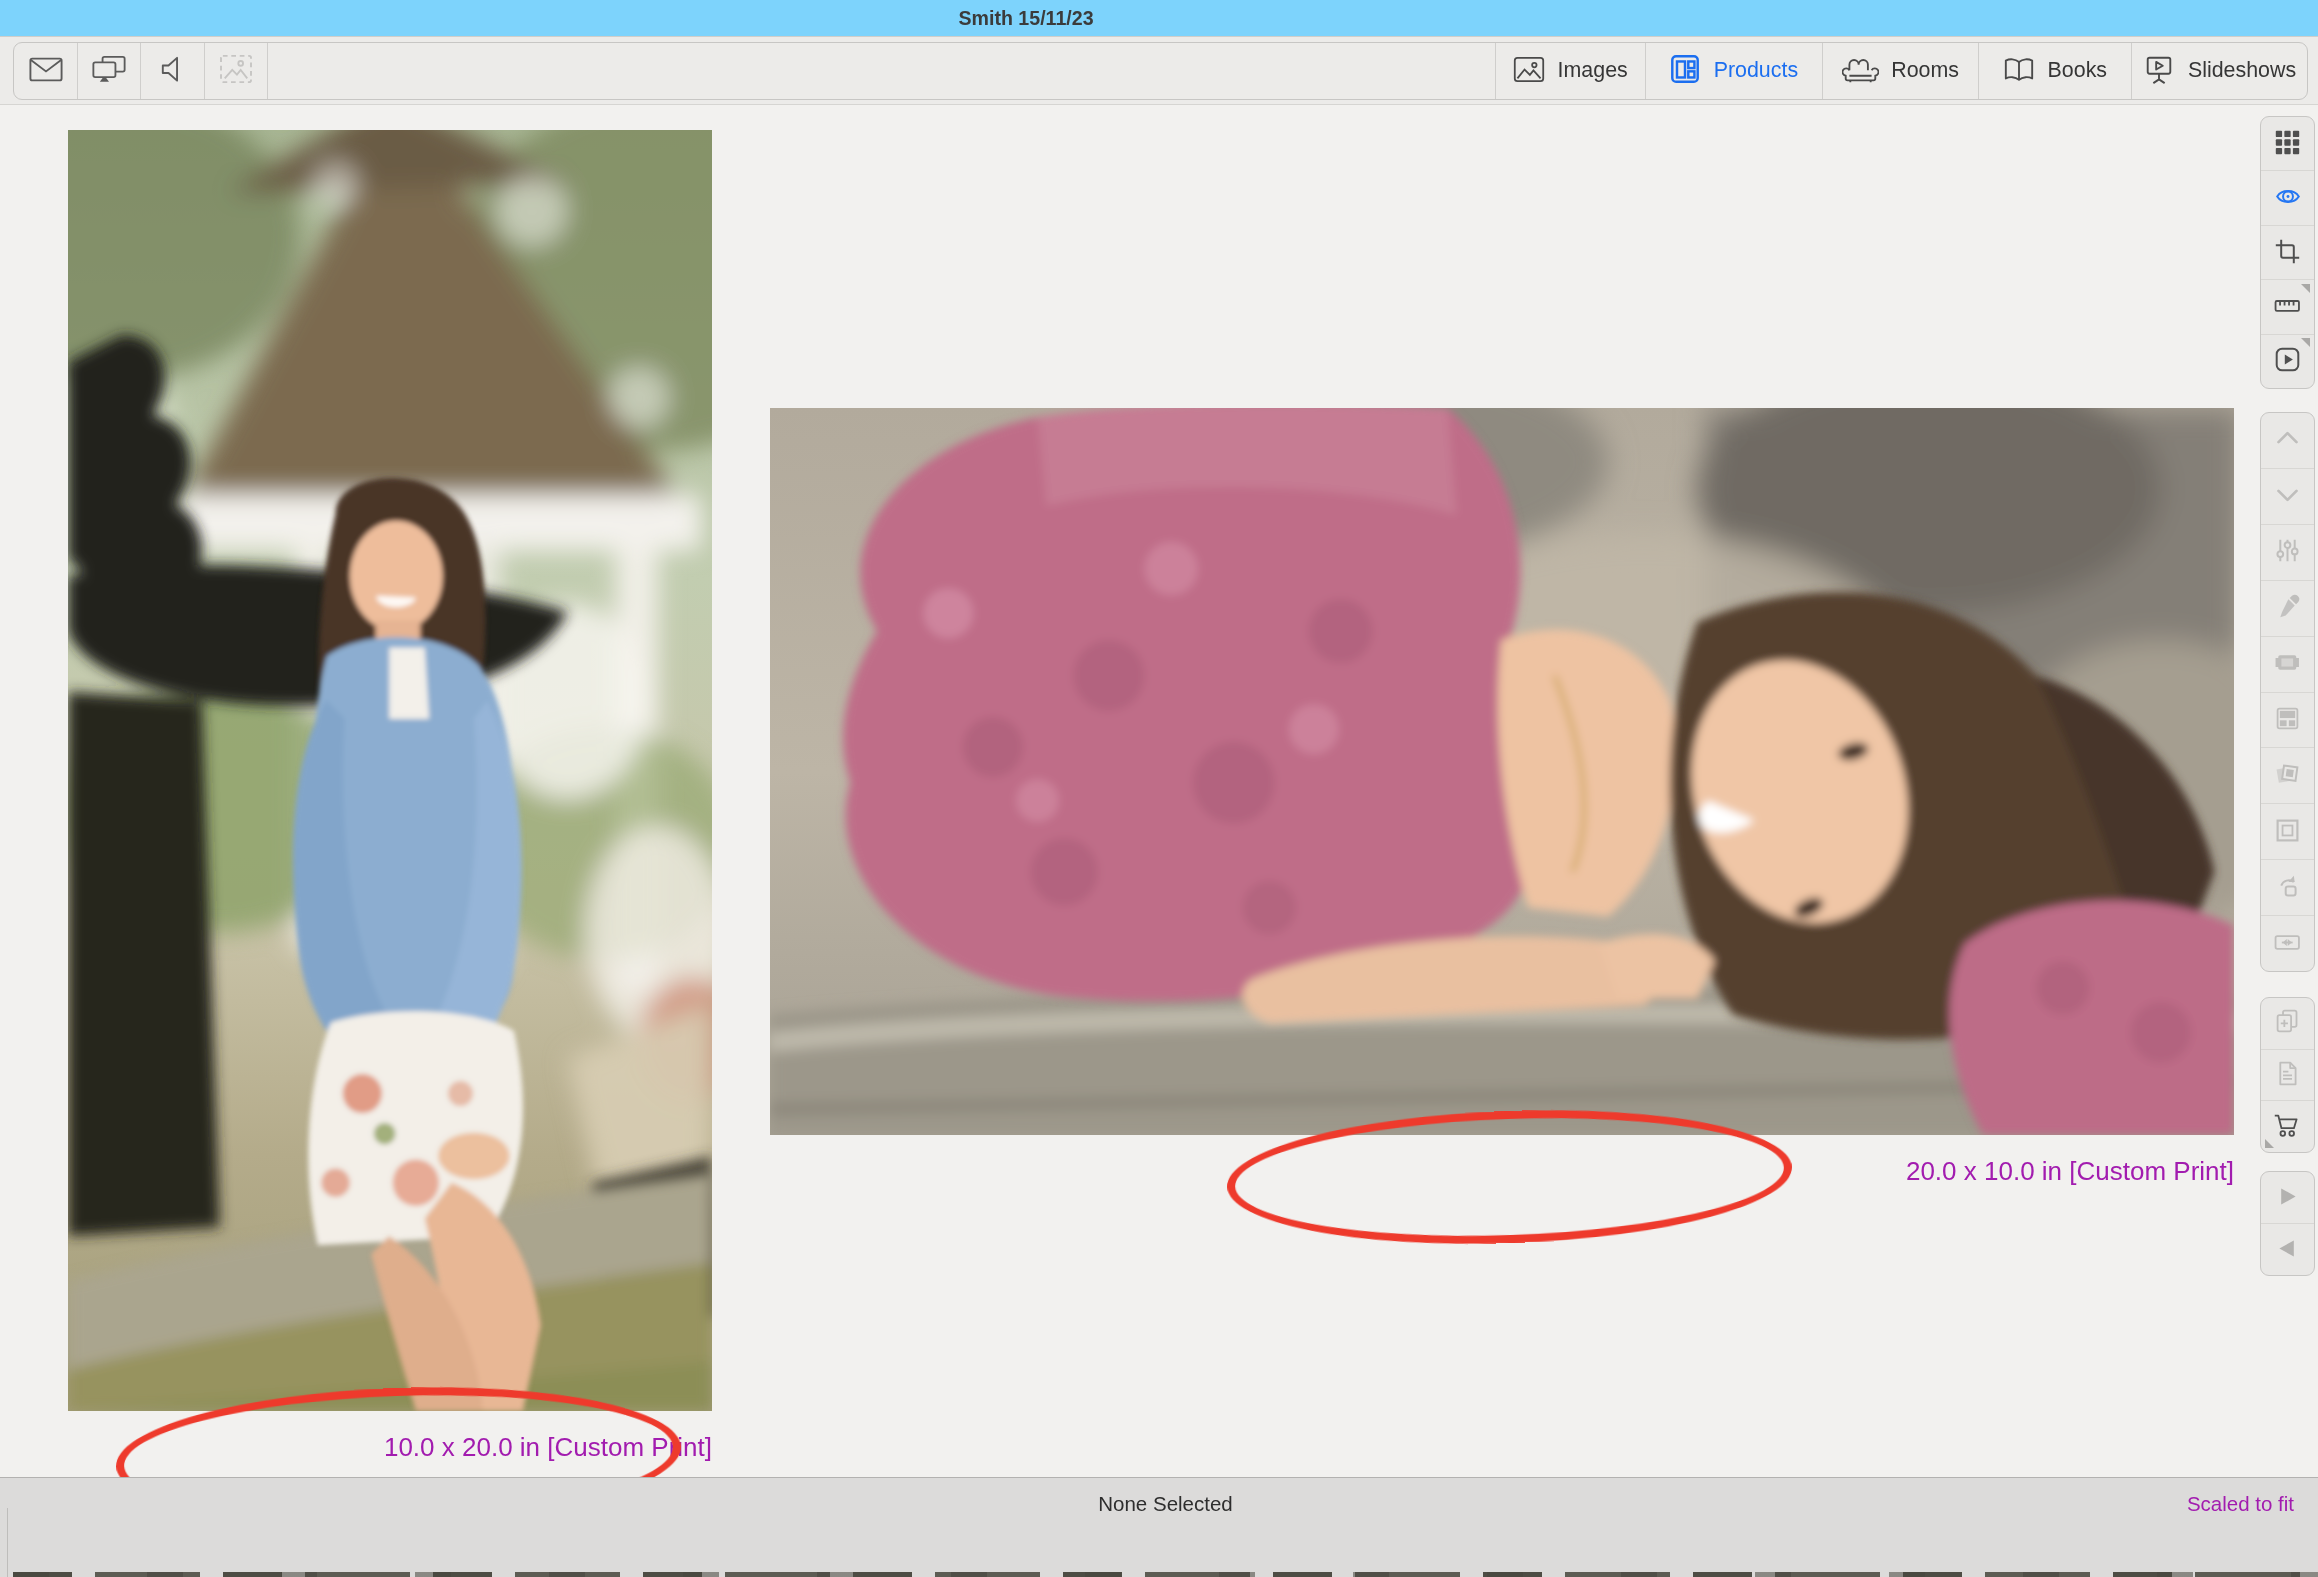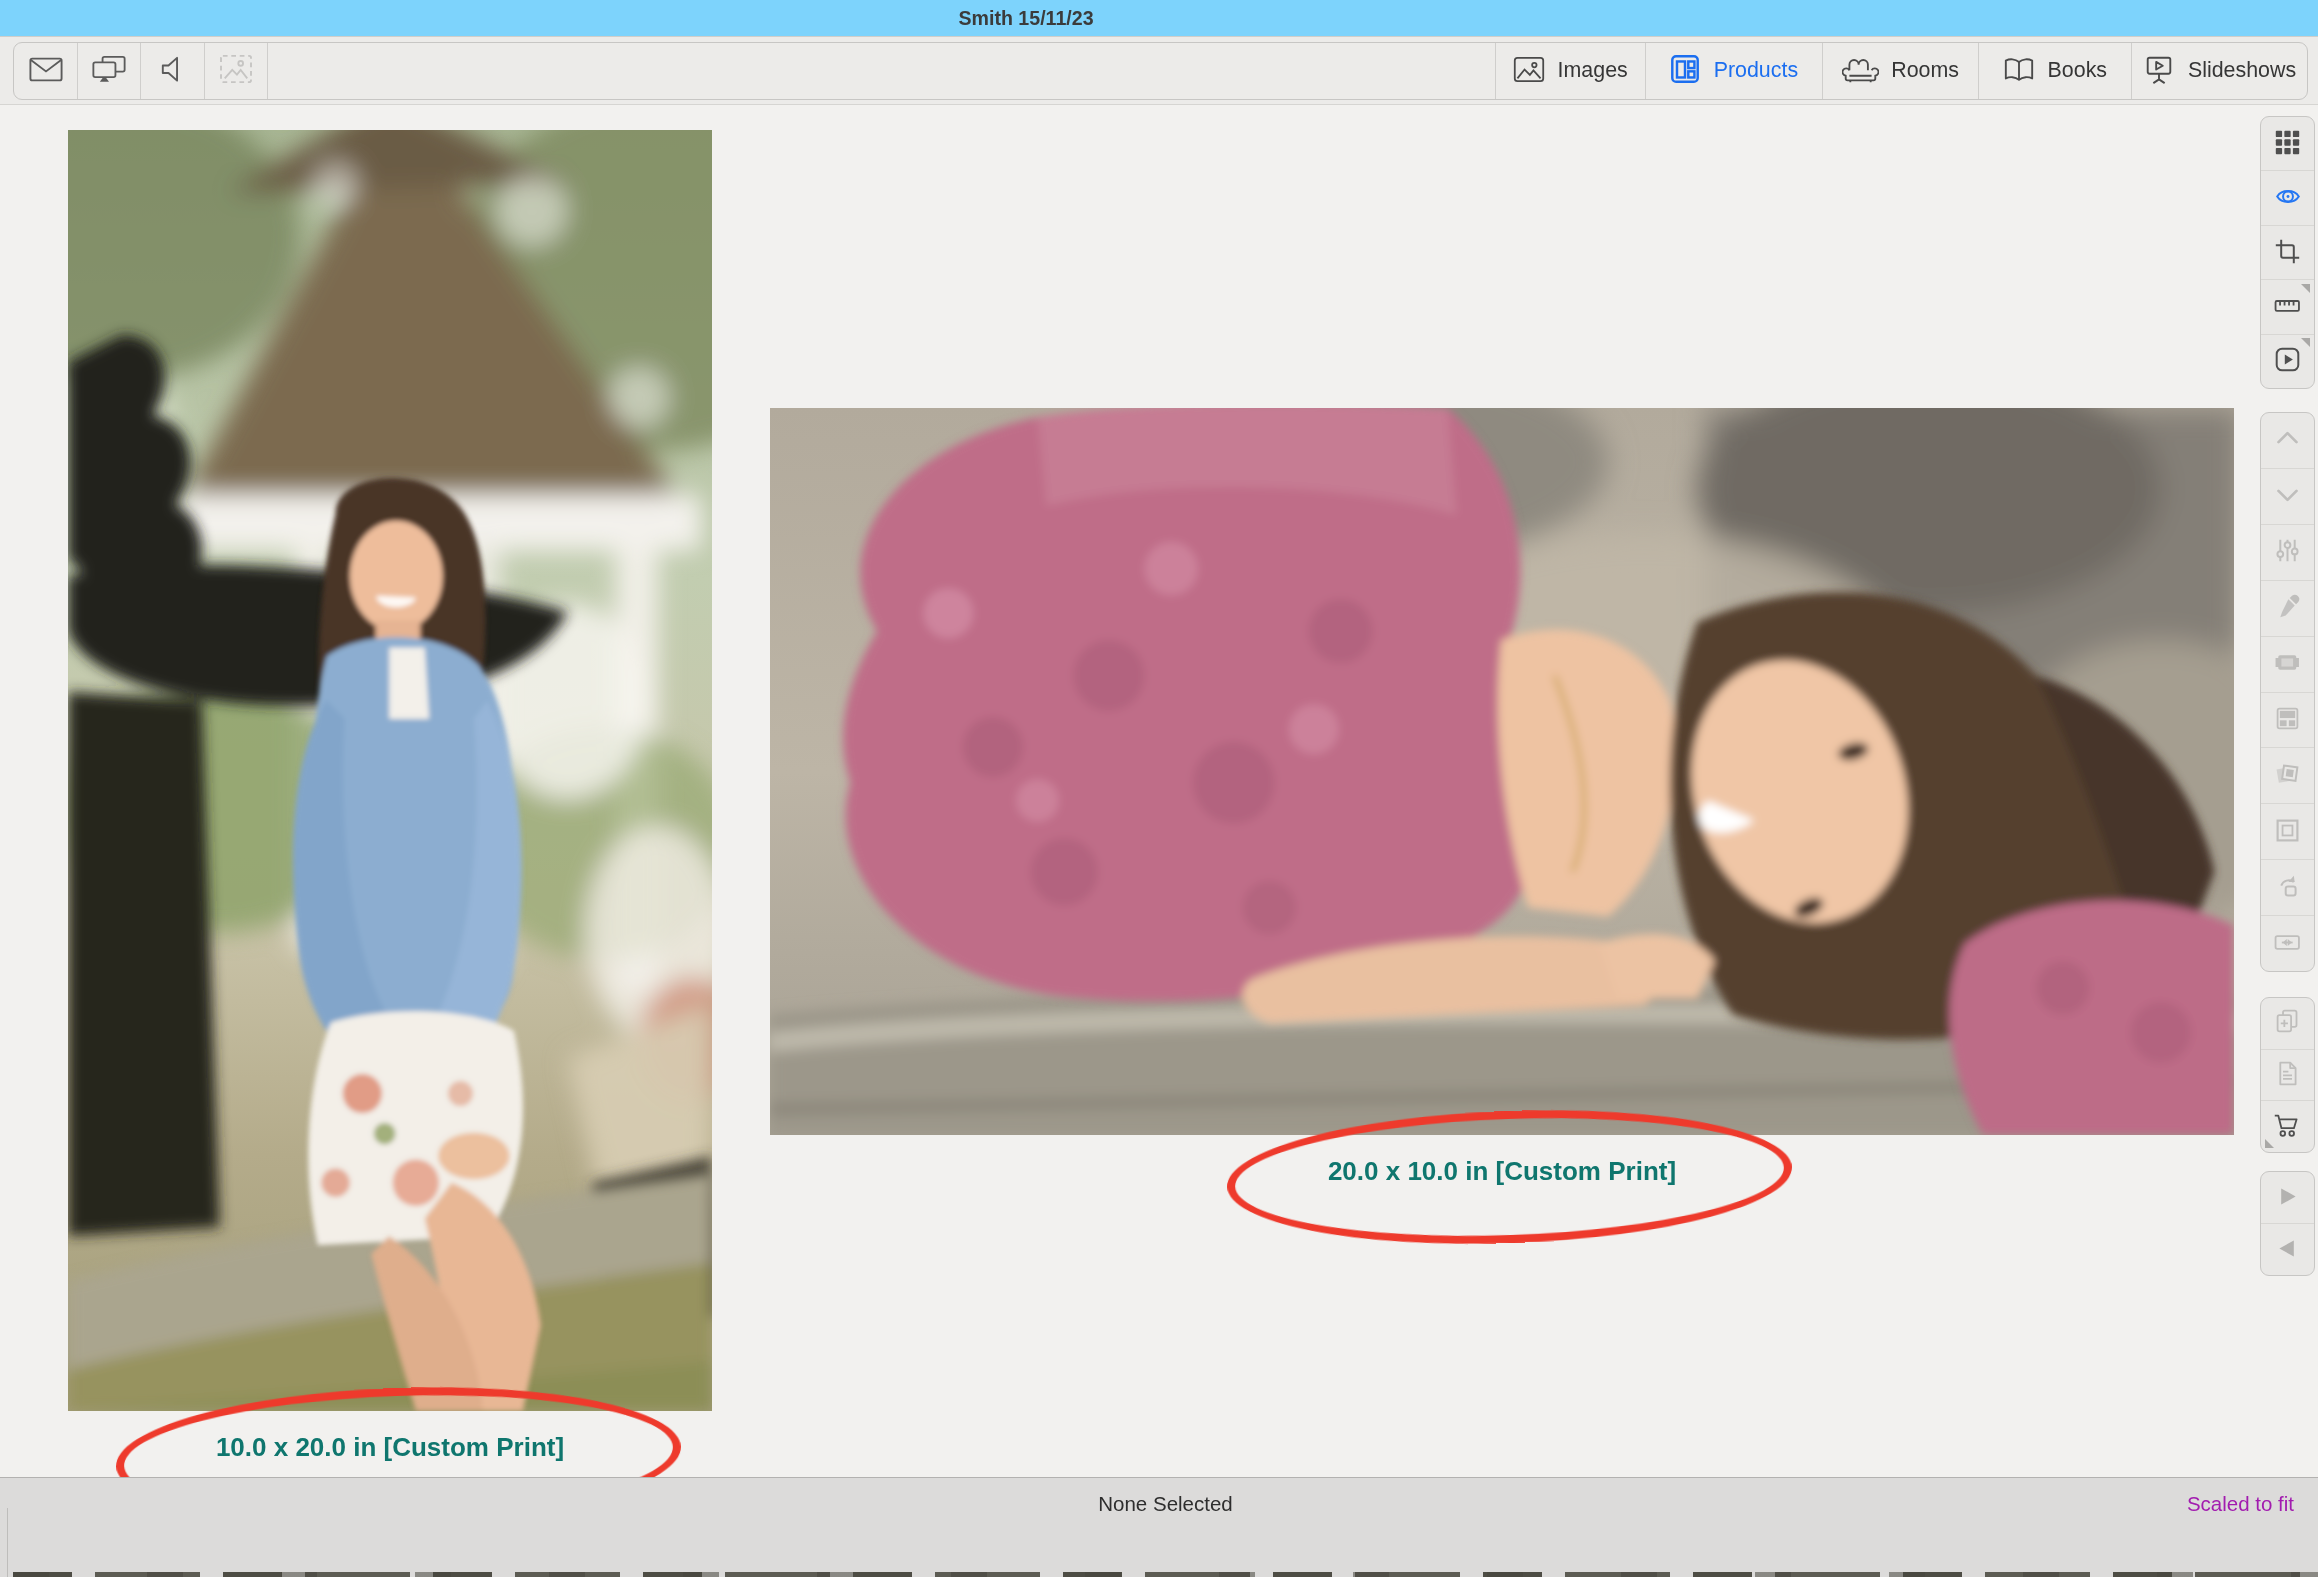--- a/index.html
+++ b/index.html
@@ -14,21 +14,21 @@
   .tbtn{position:absolute;top:0;bottom:0;width:63px;display:flex;align-items:center;justify-content:center;border-right:0.9px solid #cfcecc;color:#5b5b5b;}
   .tbtn.disabled{color:#c6c5c3;}
   .tabs{position:absolute;right:0;top:0;bottom:0;width:812px;display:flex;}
   .tab{display:flex;align-items:center;justify-content:center;gap:12.5px;border-left:0.9px solid #cfcecc;color:#4a4a4a;}
   .tab .tlabel{font-size:21.4px;color:#363636;}
   .tab.active{color:#1b6ef0;}
   .tab.active .tlabel{color:#1b6ef0;}
   
   .photo{position:absolute;}
   .photo svg{display:block;width:100%;height:100%;}
-  .print-label{position:absolute;font-size:26px;color:#0f766e;text-align:center;white-space:nowrap;font-weight:bold;}
+  .print-label{position:absolute;font-size:26px;color:#a21caf;text-align:right;white-space:nowrap;}
   .ellipse{position:absolute;border:8px solid #ee3a2c;border-radius:50%;transform:rotate(-2deg);pointer-events:none;}
   
   .panel{position:absolute;left:2260px;width:55px;background:#e9e8e6;border:0.9px solid #c7c6c4;border-radius:9px;box-sizing:border-box;display:flex;flex-direction:column;}
   .cell{flex:1;display:flex;align-items:center;justify-content:center;position:relative;color:#4f4f4f;}
   .cell + .cell{border-top:0.9px solid #d8d7d4;}
   .cell.disabled{color:#bfbebc;}
   .cell.medium{color:#b3b2b0;}
   .cell.active{color:#2577f3;}
   .tri-tr{position:absolute;top:3.6px;right:3.6px;width:0;height:0;border-left:9px solid transparent;border-top:9px solid #a9a8a6;}
   .tri-bl{position:absolute;bottom:3.6px;left:3.6px;width:0;height:0;border-right:9px solid transparent;border-bottom:9px solid #a9a8a6;}

